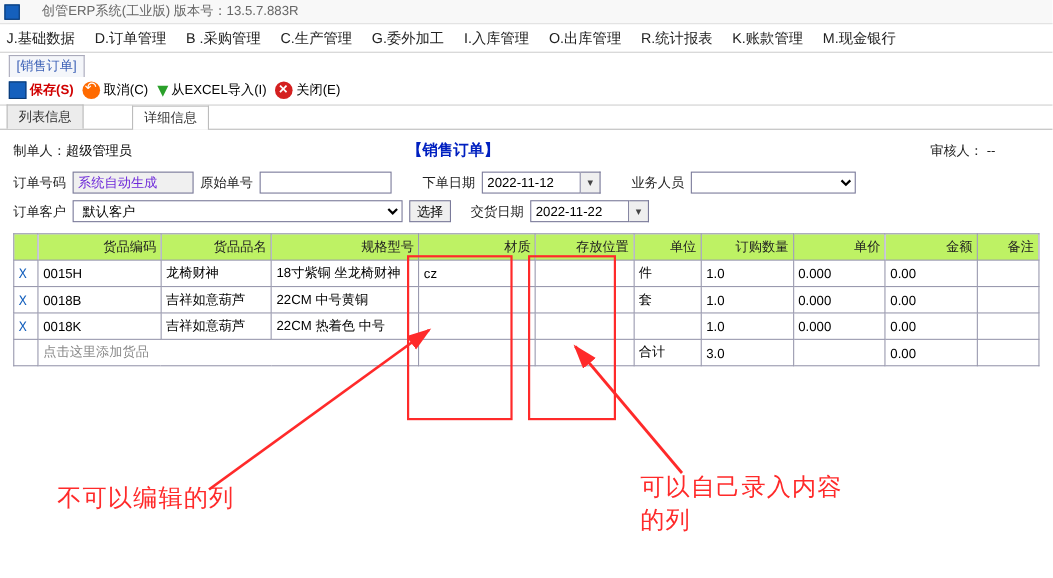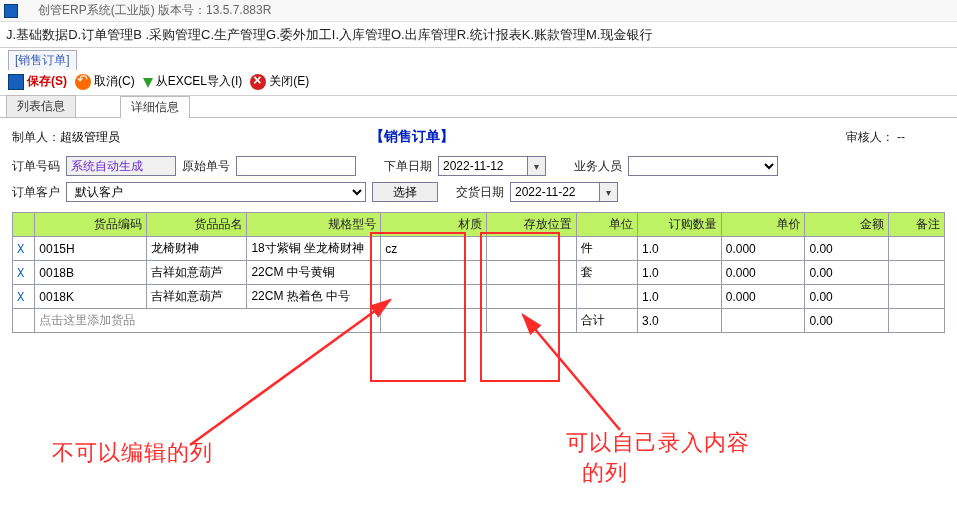--- a/index.html
+++ b/index.html
@@ -27,20 +27,21 @@
     width: 14px; height: 14px;
     background: #1560bd;
     border: 1px solid #0a3a75;
   }
   
   .menubar {
     height: 26px;
     display: flex;
     align-items: center;
     padding: 0 6px;
+    gap: 18px;
     border-bottom: 1px solid #d0d0d0;
     color: #222;
     font-size: 13px;
   }
   .menubar span { cursor: default; white-space: nowrap; }
   
   .doc-tab-strip {
     height: 20px;
     padding: 2px 8px 0 8px;
     color: #3a5fb5;
@@ -104,21 +105,21 @@
   .inp {
     border:1px solid #7a7a9a;
     height:20px;
     padding:1px 4px;
     font-size:12px;
     background:#fff;
   }
   .readonly { background:#f0f0f0; color:#6d28d9; }
   .btn-select {
     border:1px solid #7a7a9a; background:#efefef;
-    height:20px; padding:0 20px; font-size:12px; cursor:pointer;
+    height:20px; padding:0 6px; font-size:12px; cursor:pointer;
   }
   .date-wrap { display:flex; align-items:center; }
   .date-btn {
     width:18px;height:20px;border:1px solid #7a7a9a;border-left:none;
     background:#efefef;display:flex;align-items:center;justify-content:center;
     font-size:10px;color:#444;cursor:pointer;
   }
   
   .grid-wrap { padding: 0 12px; }
   table.grid {
@@ -349,14 +350,14 @@
   <defs>
     <marker id="ah" markerWidth="10" markerHeight="10" refX="8" refY="3" orient="auto">
       <path d="M0,0 L9,3 L0,6 Z" fill="#ff2a2a"></path>
     </marker>
   </defs>
   <line x1="190" y1="445" x2="390" y2="300" stroke="#ff2a2a" stroke-width="2.5" marker-end="url(#ah)"></line>
   <line x1="620" y1="430" x2="523" y2="315" stroke="#ff2a2a" stroke-width="2.5" marker-end="url(#ah)"></line>
 </svg>
 
 <div class="annot-text" style="left:52px; top:438px;">不可以编辑的列</div>
-<div class="annot-text" style="left:566px; top:428px;text-align:right;">可以自己录入内容</div>
+<div class="annot-text" style="left:582px; top:428px;text-align:right;">可以自己录入内容</div>
 <div class="annot-text" style="left:582px; top:458px;">的列</div>
 
 </body></html>

